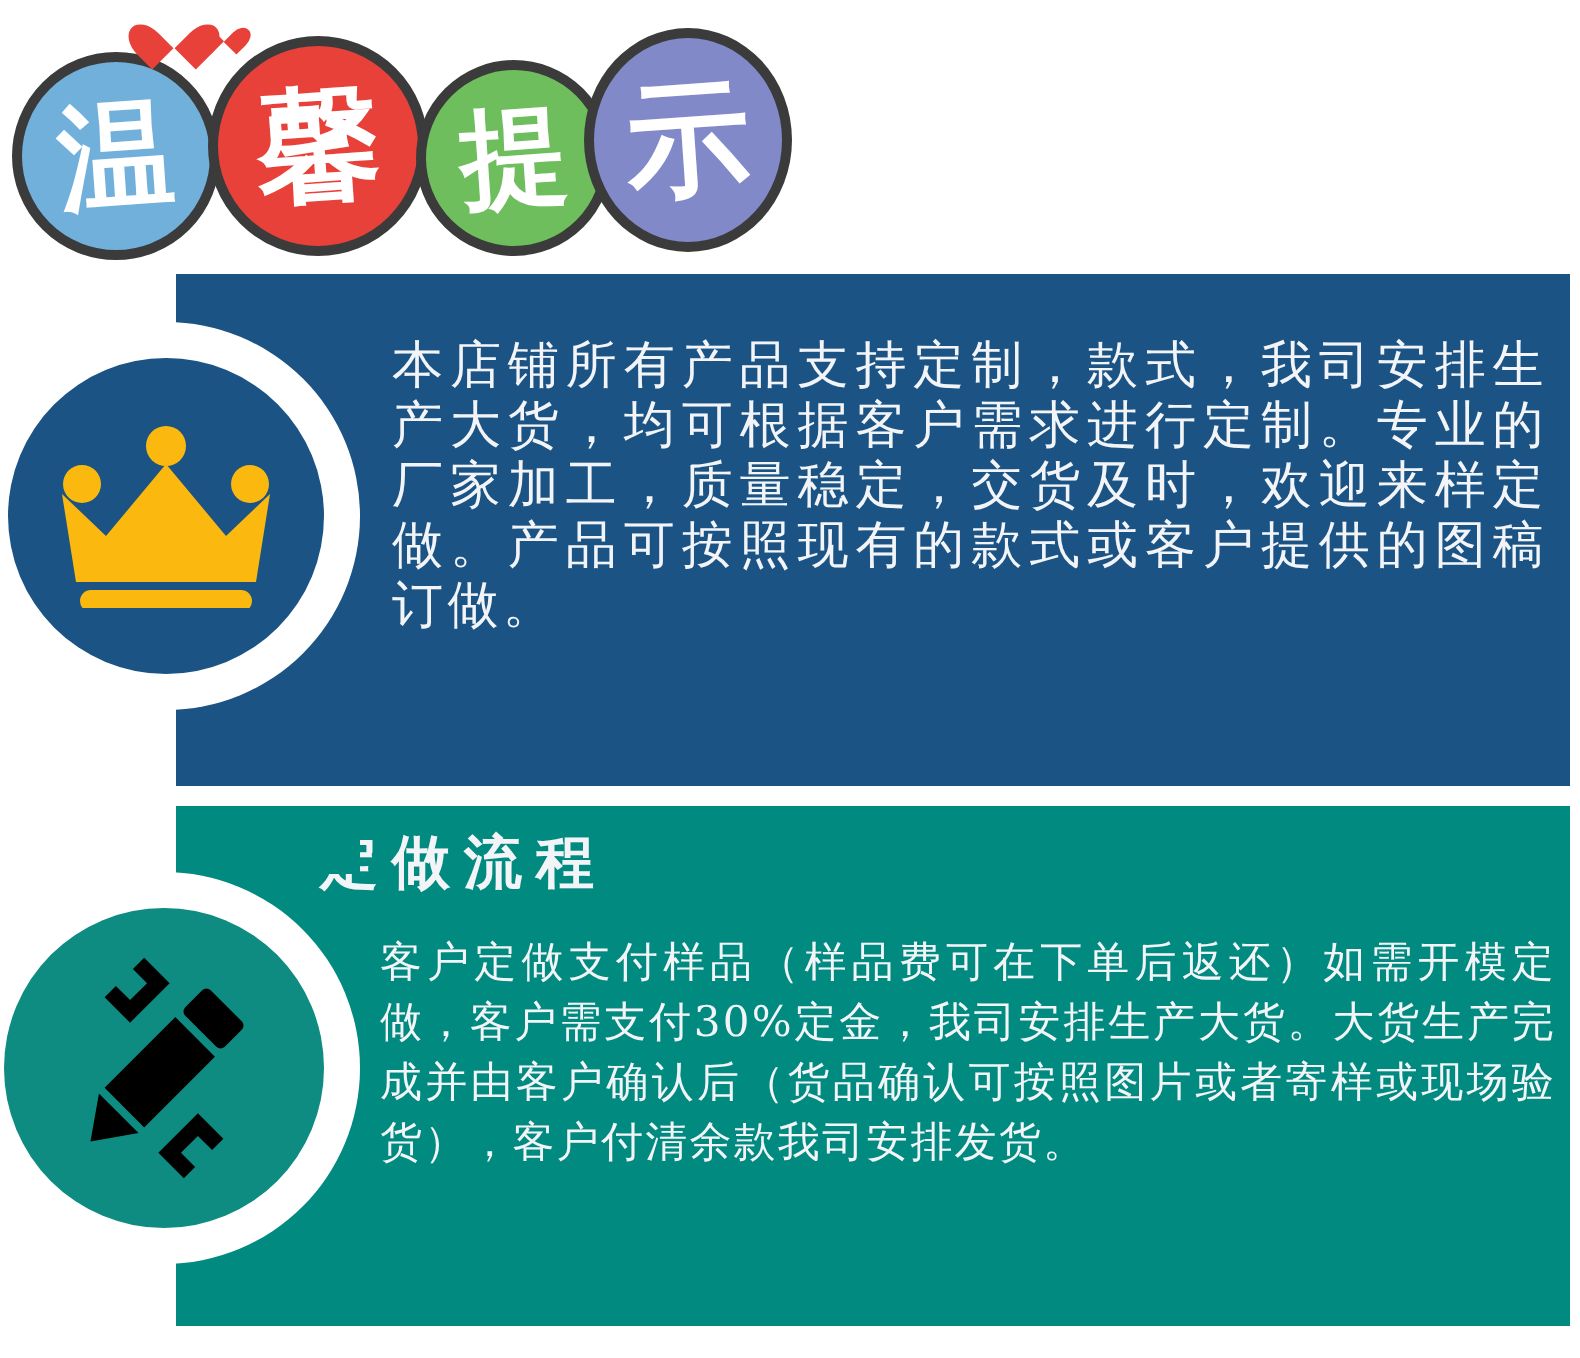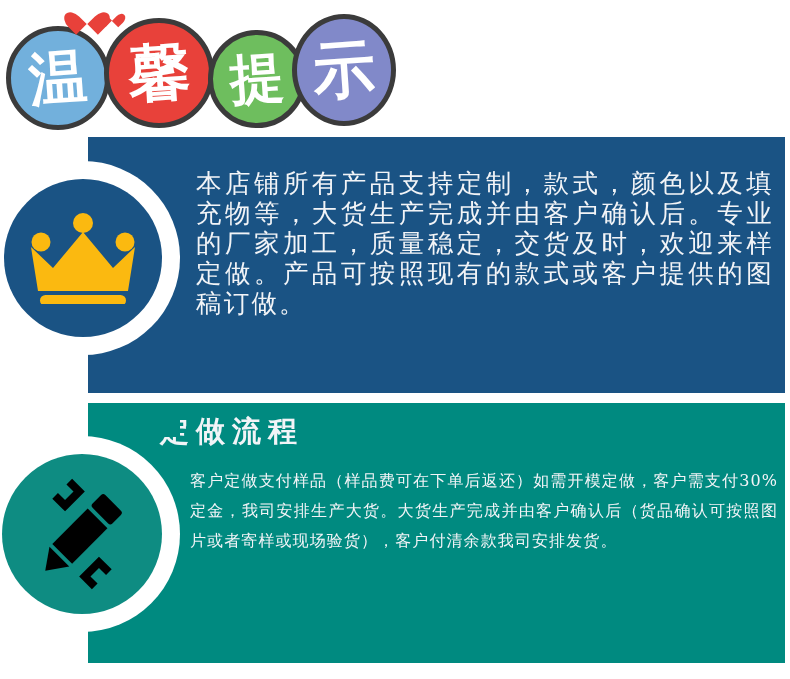--- a/index.html
+++ b/index.html
@@ -40,21 +40,21 @@
       text-align:justify;text-align-last:left;
       font-family:"DejaVu Serif","Liberation Serif",serif;}
 
   
   #green-panel{position:absolute;left:88px;top:403px;width:697px;height:260px;
       background:#008a80;}
   #green-panel-title{position:absolute;left:160px;top:412px;
       color:#f2f4f7;font-size:29px;letter-spacing:7px;font-weight:bold;
       font-family:"DejaVu Serif","Liberation Serif",serif;}
   #green-panel-text{position:absolute;left:190px;top:466px;width:588px;
-      color:#f2f4f7;font-size:16px;line-height:30px;letter-spacing:1.1px;
+      color:#f2f4f7;font-size:21px;line-height:30px;letter-spacing:1.1px;
       text-align:justify;text-align-last:left;
       font-family:"DejaVu Serif","Liberation Serif",serif;}
 
   
   .ring{position:absolute;border-radius:50%;background:#ffffff;}
   .disc{position:absolute;border-radius:50%;
       display:flex;align-items:center;justify-content:center;}
   #crown-ring{left:-14px;top:161px;width:194px;height:194px;}
   #crown-disc{left:4px; top:179px;width:158px;height:158px;background:#1a5384;}
   #pencil-ring{left:-16px;top:436px;width:196px;height:196px;}
@@ -82,21 +82,21 @@
   </div>
   <div class="badge-circle" id="badge-3">
     <span class="badge-char">示</span>
   </div>
 
   <div class="heart" id="heart-large"></div>
   <div class="heart" id="heart-small"></div>
 </div>
 
 <div id="blue-panel"></div>
-<div id="blue-panel-text">本店铺所有产品支持定制，款式，颜色以及填充物等，大货生产完成并由客户确认后。专业的厂家加工，质量稳定，交货及时，欢迎来样定做。产品可按照现有的款式或客户提供的图稿订做。</div>
+<div id="blue-panel-text">本店铺所有产品支持定制，款式，我司安排生产大货，均可根据客户需求进行定制。专业的厂家加工，质量稳定，交货及时，欢迎来样定做。产品可按照现有的款式或客户提供的图稿订做。</div>
 
 <div id="green-panel"></div>
 <div id="green-panel-title">定做流程</div>
 <div id="green-panel-text">客户定做支付样品（样品费可在下单后返还）如需开模定做，客户需支付30%定金，我司安排生产大货。大货生产完成并由客户确认后（货品确认可按照图片或者寄样或现场验货），客户付清余款我司安排发货。</div>
 
 <div class="mask-patch" id="crown-mask-top"></div>
 <div class="mask-patch" id="crown-mask"></div>
 <div class="ring" id="crown-ring"></div>
 <div class="disc" id="crown-disc">
   <svg width="110" height="92" viewBox="0 0 110 92">

